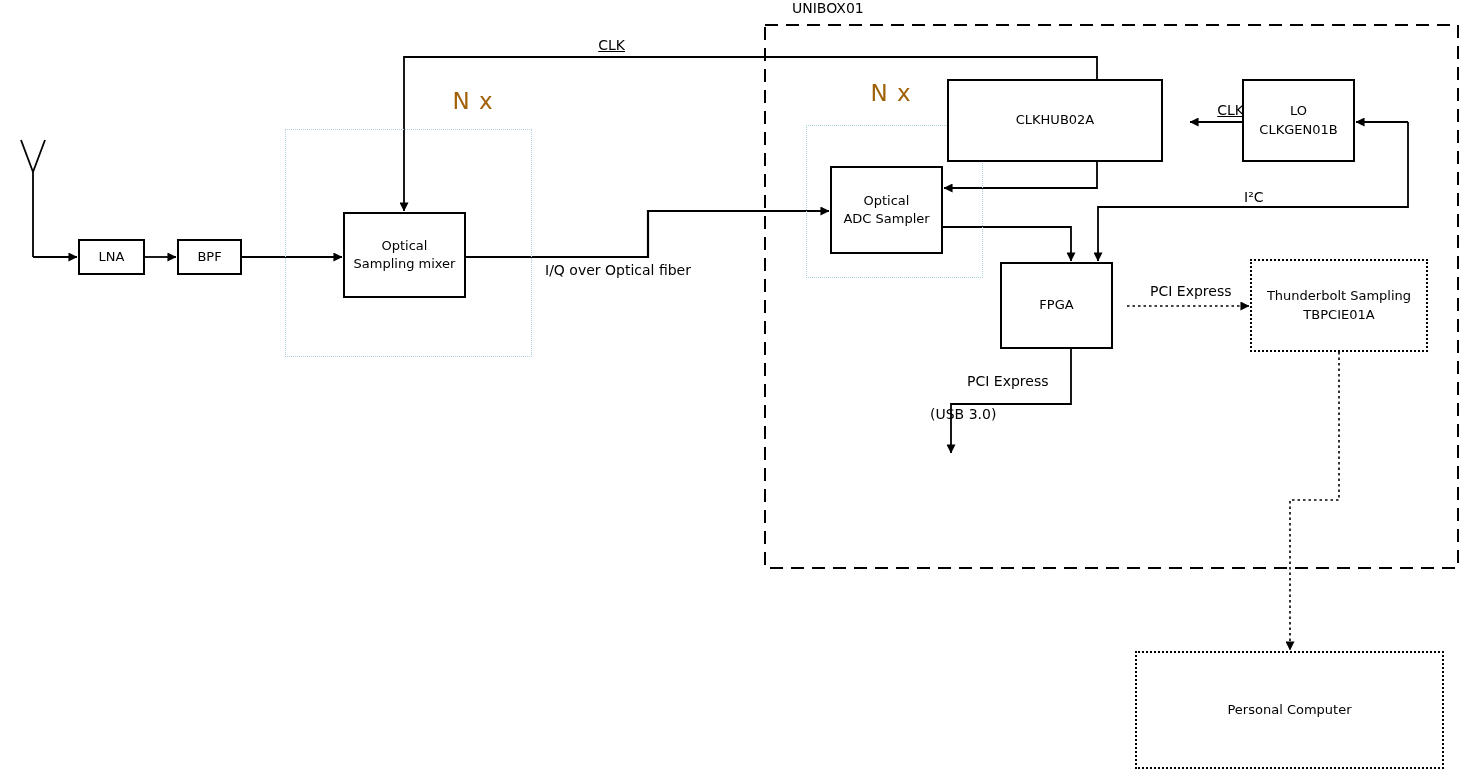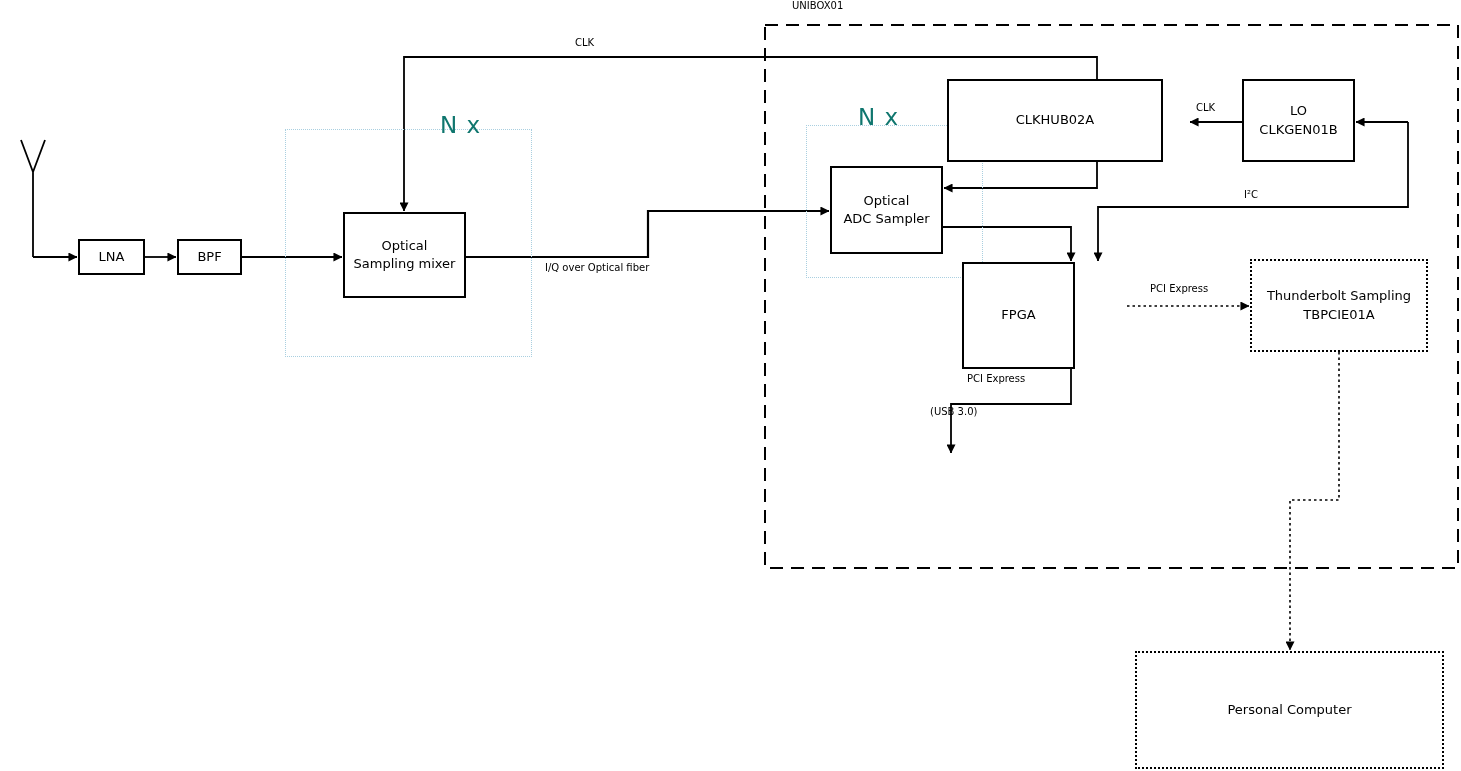--- a/index.html
+++ b/index.html
@@ -8,23 +8,23 @@
     font-family:"DejaVu Sans","Liberation Sans",sans-serif;color:#000;overflow:hidden;
   }
   svg.wires{position:absolute;left:0;top:0;width:1461px;height:771px;}
   .block{
     position:absolute;box-sizing:border-box;border:2px solid #000;background:#fff;
     display:flex;align-items:center;justify-content:center;text-align:center;
     font-size:13px;line-height:1.4;white-space:pre-line;
   }
   .block.dotted{border:2px dotted #000;}
   .group{position:absolute;box-sizing:border-box;border:1.5px dotted #a9cfe0;background:transparent;}
-  .lbl{position:absolute;font-size:10px;white-space:nowrap;}
-  .lbl.ctr{text-align:left;}
-  .nx{position:absolute;color:#0f766e;font-size:23px;letter-spacing:1px;text-align:left;margin-top:24px;}
+  .lbl{position:absolute;font-size:14px;white-space:nowrap;}
+  .lbl.ctr{text-align:right;text-decoration:underline;}
+  .nx{position:absolute;color:#a16207;font-size:23px;letter-spacing:1px;text-align:center;}
 </style>
 </head>
 <body>
 
 <div class="canvas">
 
   <svg class="wires" viewBox="0 0 1461 771">
     <defs>
       <marker id="arrow" viewBox="0 0 10 10" refX="9.5" refY="5" markerWidth="9" markerHeight="9" markerUnits="userSpaceOnUse" orient="auto">
         <path d="M0,0 L10,5 L0,10 z" fill="#000"></path>
@@ -63,21 +63,21 @@
 
   <div class="block" style="left:78px;top:239px;width:67px;height:36px">LNA</div>
   <div class="block" style="left:177px;top:239px;width:65px;height:36px">BPF</div>
   <div class="block" style="left:343px;top:212px;width:123px;height:86px">Optical
 Sampling mixer</div>
   <div class="block" style="left:830px;top:166px;width:113px;height:88px">Optical
 ADC Sampler</div>
   <div class="block" style="left:947px;top:79px;width:216px;height:83px">CLKHUB02A</div>
   <div class="block" style="left:1242px;top:79px;width:113px;height:83px">LO
 CLKGEN01B</div>
-  <div class="block" style="left:962px;top:262px;width:113px;height:107px">FPGA</div>
+  <div class="block" style="left:1000px;top:262px;width:113px;height:87px">FPGA</div>
   <div class="block dotted" style="left:1250px;top:259px;width:178px;height:93px">Thunderbolt Sampling
 TBPCIE01A</div>
   <div class="block dotted" style="left:1135px;top:651px;width:309px;height:118px">Personal Computer</div>
 
   <div class="lbl ctr" style="left:575px;top:37px;width:50px">CLK</div>
   <div class="lbl ctr" style="left:1196px;top:102px;width:48px">CLK</div>
   <div class="lbl" style="left:1244px;top:189px">I²C</div>
   <div class="lbl" style="left:545px;top:262px">I/Q over Optical fiber</div>
   <div class="lbl" style="left:1150px;top:283px">PCI Express</div>
   <div class="lbl" style="left:967px;top:373px">PCI Express</div>

